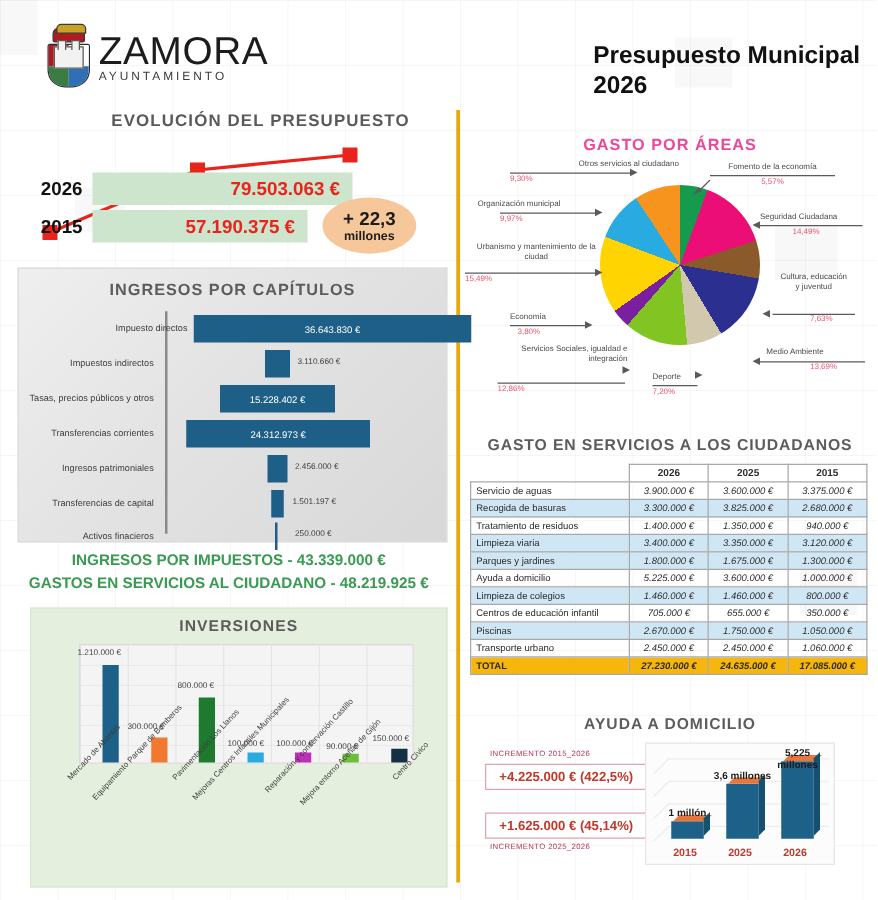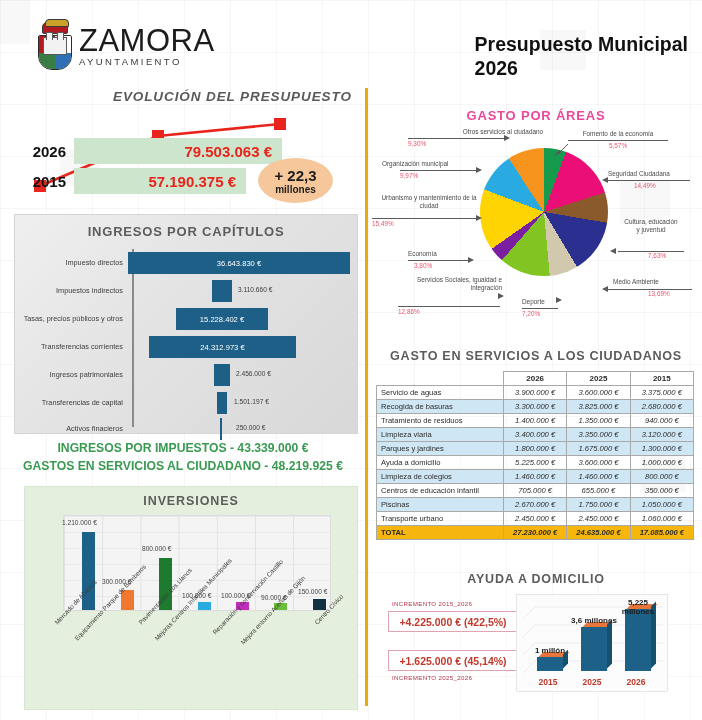--- a/index.html
+++ b/index.html
@@ -77,22 +77,22 @@
   }
 
   
   .divider {
     position: absolute; left: 365px; top: 88px; width: 3px; height: 618px;
     background: #e8a90c;
   }
 
   
   .evo-title {
-    position: absolute; left: 113px; top: 89px;
-    font-size: 13.5px; font-weight: bold; color: #5a5a5a; letter-spacing: 0.9px; font-style: italic;
+    position: absolute; left: 89px; top: 89px;
+    font-size: 13.5px; font-weight: bold; color: #5a5a5a; letter-spacing: 0.9px;
   }
   .evo-chart { position: absolute; left: 8px; top: 108px; width: 348px; height: 90px; }
   .evo-line { position: absolute; inset: 0; }
   .evo-row {
     position: absolute; display: flex; align-items: center;
   }
   .evo-year { font-size: 15px; font-weight: bold; color: #111; width: 50px; text-align: right; }
   .evo-bar {
     height: 26px; background: #cce5cc; display: flex; align-items: center;
     justify-content: flex-end; padding-right: 10px;
@@ -295,21 +295,21 @@
   <div class="evo-badge">
     <div class="b1">+ 22,3</div>
     <div class="b2">millones</div>
   </div>
 
   <div class="ing-panel">
     <div class="ing-title">INGRESOS POR CAPÍTULOS</div>
     <div class="ing-plot">
       <div class="ing-axis"></div>
 
-      <div class="ing-row" style="top:2px;">
+      <div class="ing-row" style="top:2px;padding-left:27px;">
         <div class="ing-label">Impuesto directos</div>
         <div class="ing-barwrap">
           <div class="ing-bar" style="left:0; width:222px;">
             <span>36.643.830 €</span>
           </div>
         </div>
       </div>
 
       <div class="ing-row" style="top:30px;">
         <div class="ing-label">Impuestos indirectos</div>

